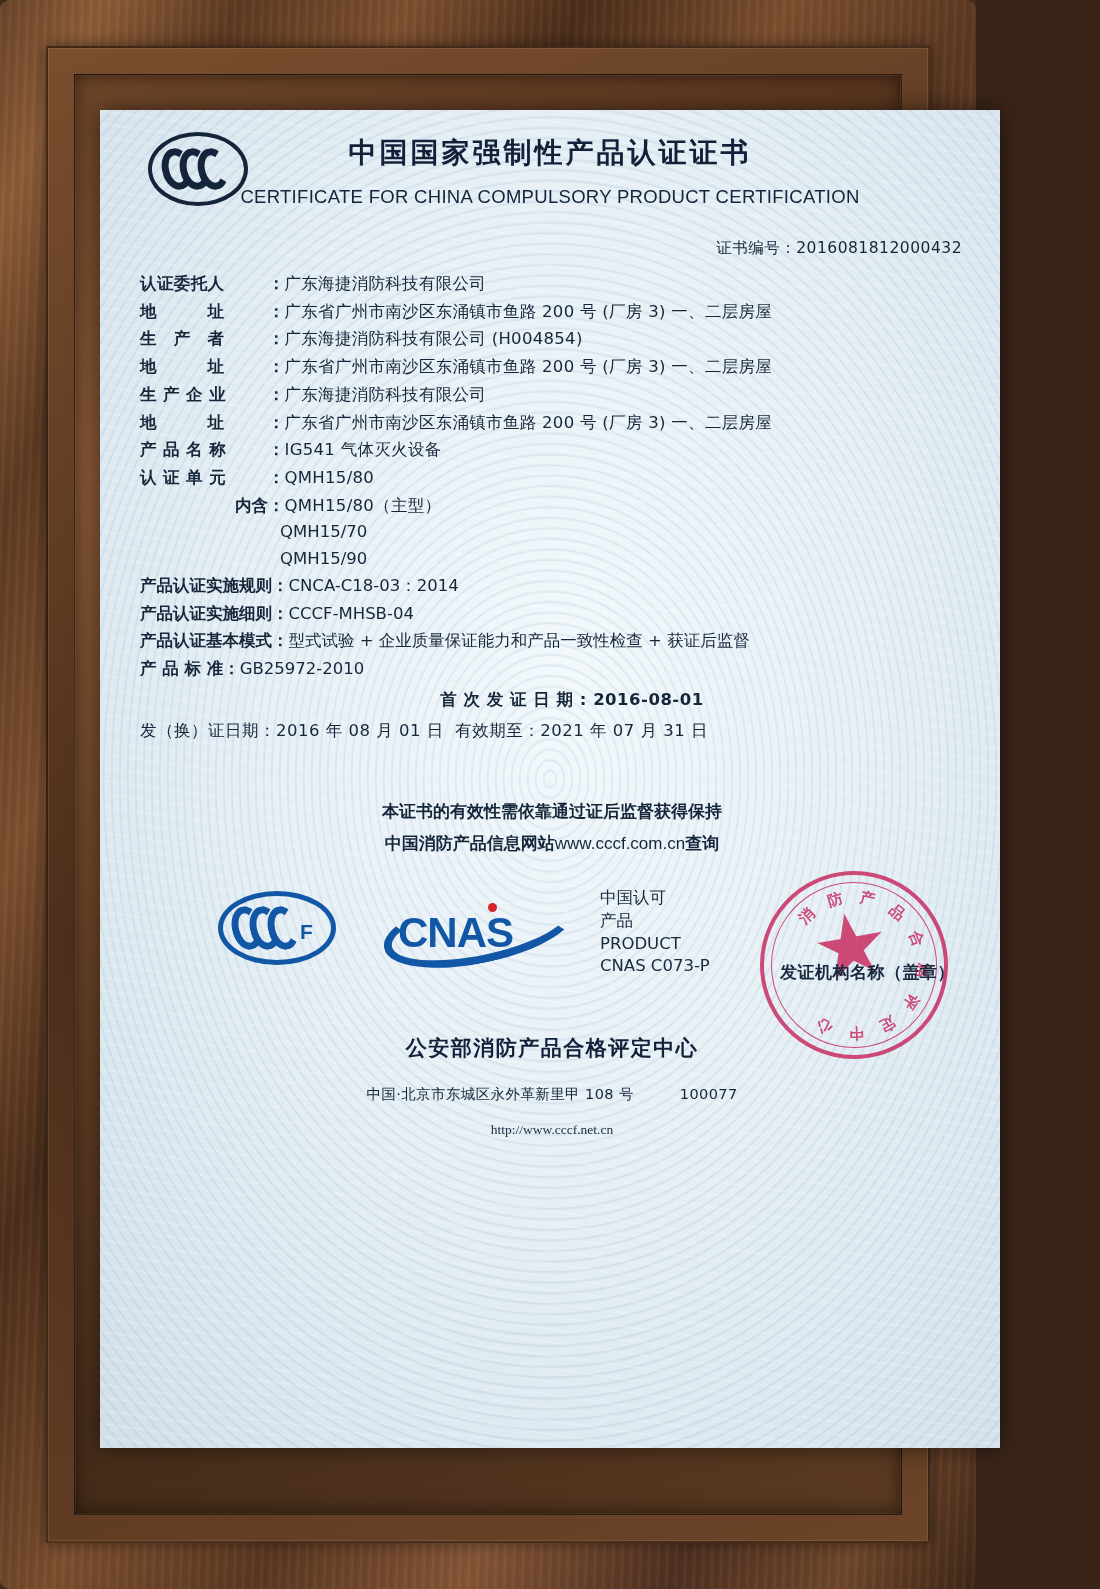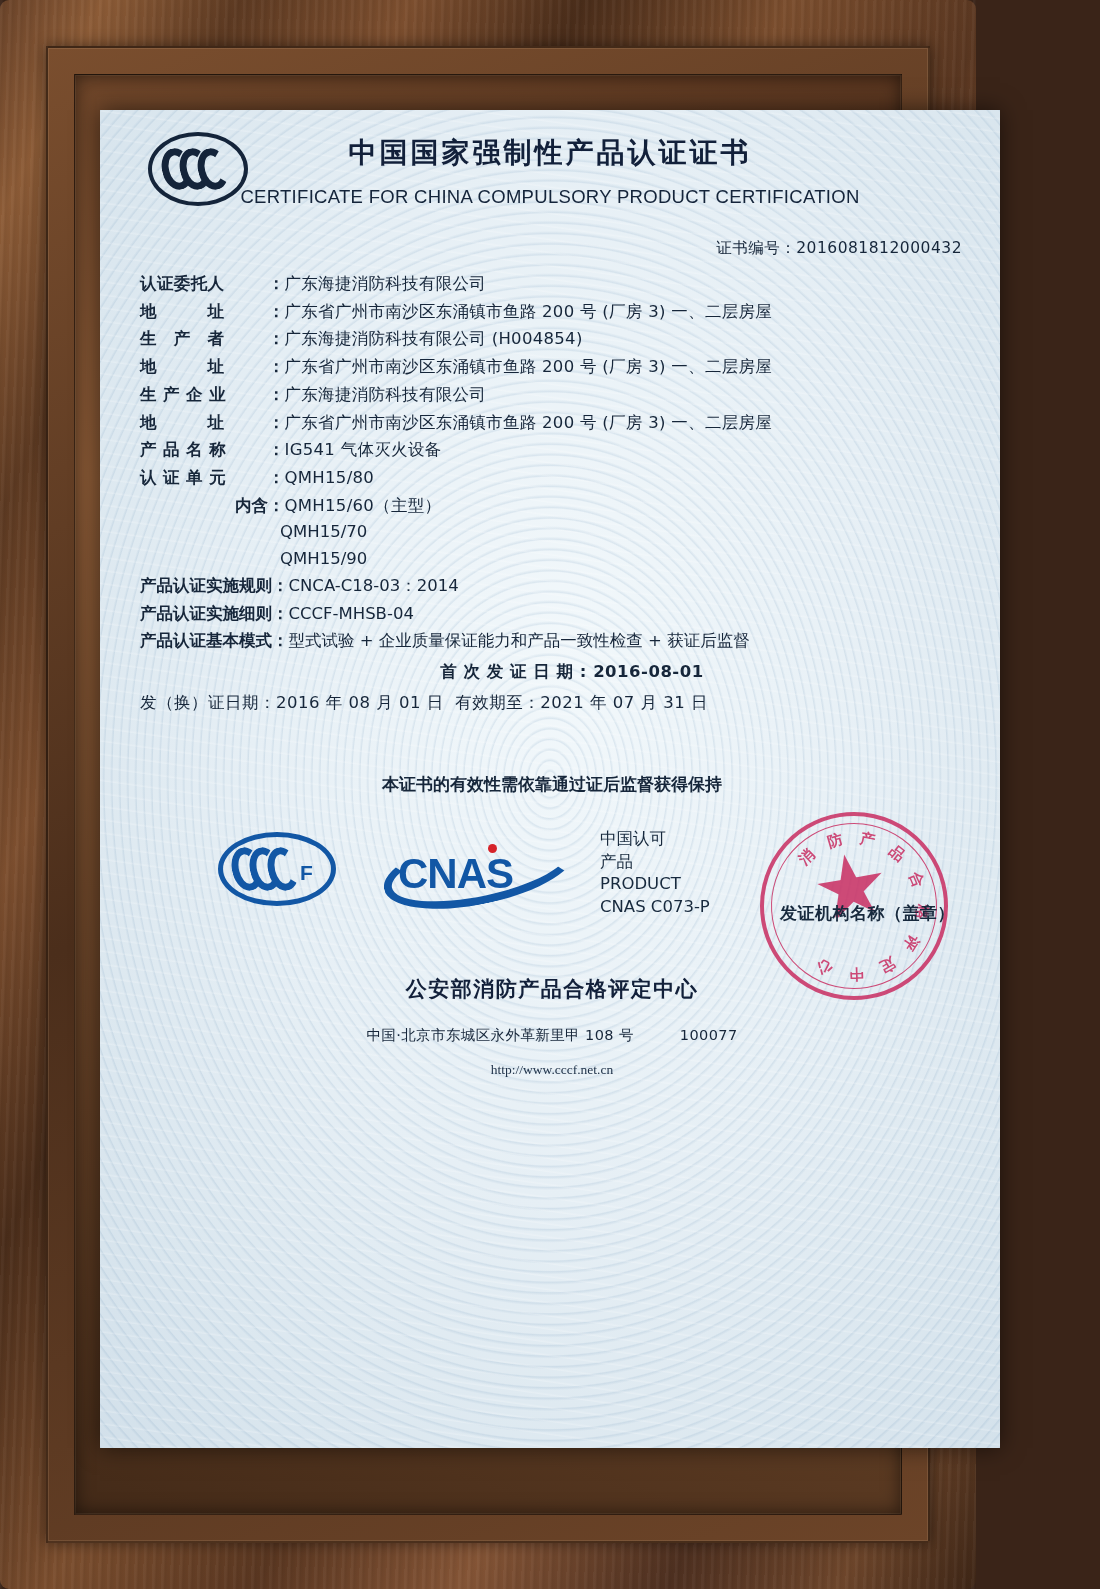--- a/index.html
+++ b/index.html
@@ -510,53 +510,60 @@
 
         <div class="row">
           <div class="lbl">认 证 单 元</div>
           <div class="colon">：</div>
           <div class="val">QMH15/80</div>
         </div>
 
         <div class="sub-row">
           <div class="sub-lbl">内含</div>
           <div class="colon">：</div>
-          <div class="val">QMH15/60（主型）</div>
+          <div class="val">QMH15/80（主型）</div>
         </div>
         <div class="unit-line">QMH15/70</div>
         <div class="unit-line">QMH15/90</div>
 
         <div class="rule-row">
           <div class="rule-lbl">产品认证实施规则：</div>
           <div>CNCA-C18-03：2014</div>
         </div>
 
         <div class="rule-row">
           <div class="rule-lbl">产品认证实施细则：</div>
           <div>CCCF-MHSB-04</div>
         </div>
 
         <div class="rule-row">
           <div class="rule-lbl">产品认证基本模式：</div>
           <div>型式试验 + 企业质量保证能力和产品一致性检查 + 获证后监督</div>
         </div>
 
+        <div class="rule-row">
+          <div class="rule-lbl">产 品 标 准：</div>
+          <div>GB25972-2010</div>
+        </div>
 
 
         <div class="first-date">
           <span>首 次 发 证 日 期 :</span>
           <span>2016-08-01</span>
         </div>
 
         <div class="issue-line">
           <span>发（换）证日期：</span><span>2016 年 08 月 01 日</span>&nbsp;&nbsp;<span>有效期至：</span><span>2021 年 07 月 31 日</span>
         </div>
 
         <div class="notes">
           <div>本证书的有效性需依靠通过证后监督获得保持</div>
+          <div>
+            <span>中国消防产品信息网站</span><span class="url">www.cccf.com.cn</span><span>查询</span>
+          </div>
         </div>
 
         <div class="logos">
 
           <div class="cccf">
             <div class="ell"></div>
             <div class="c c1"></div>
             <div class="c c2"></div>
             <div class="c c3"></div>
             <div class="f">F</div>

